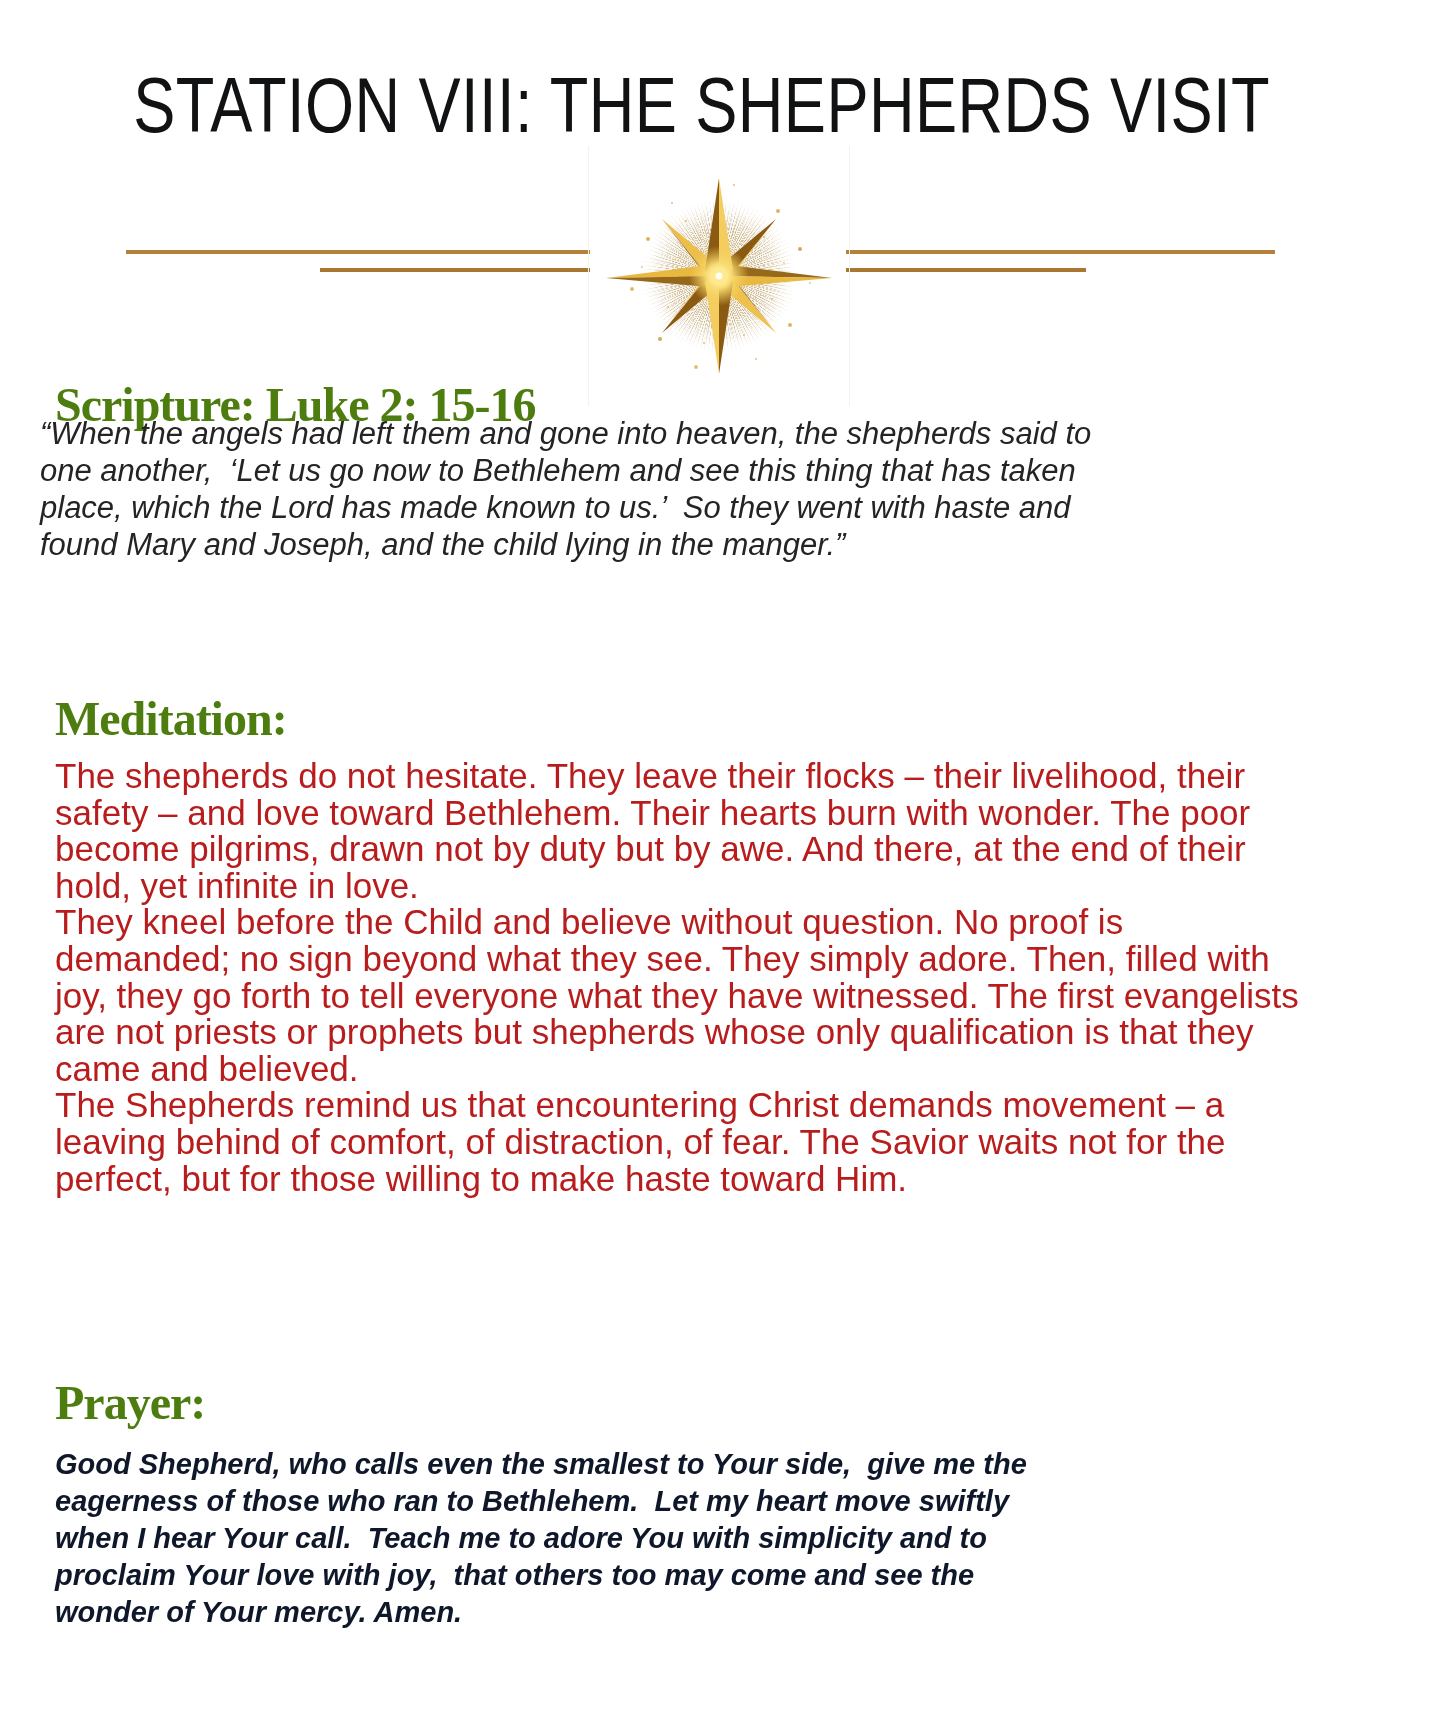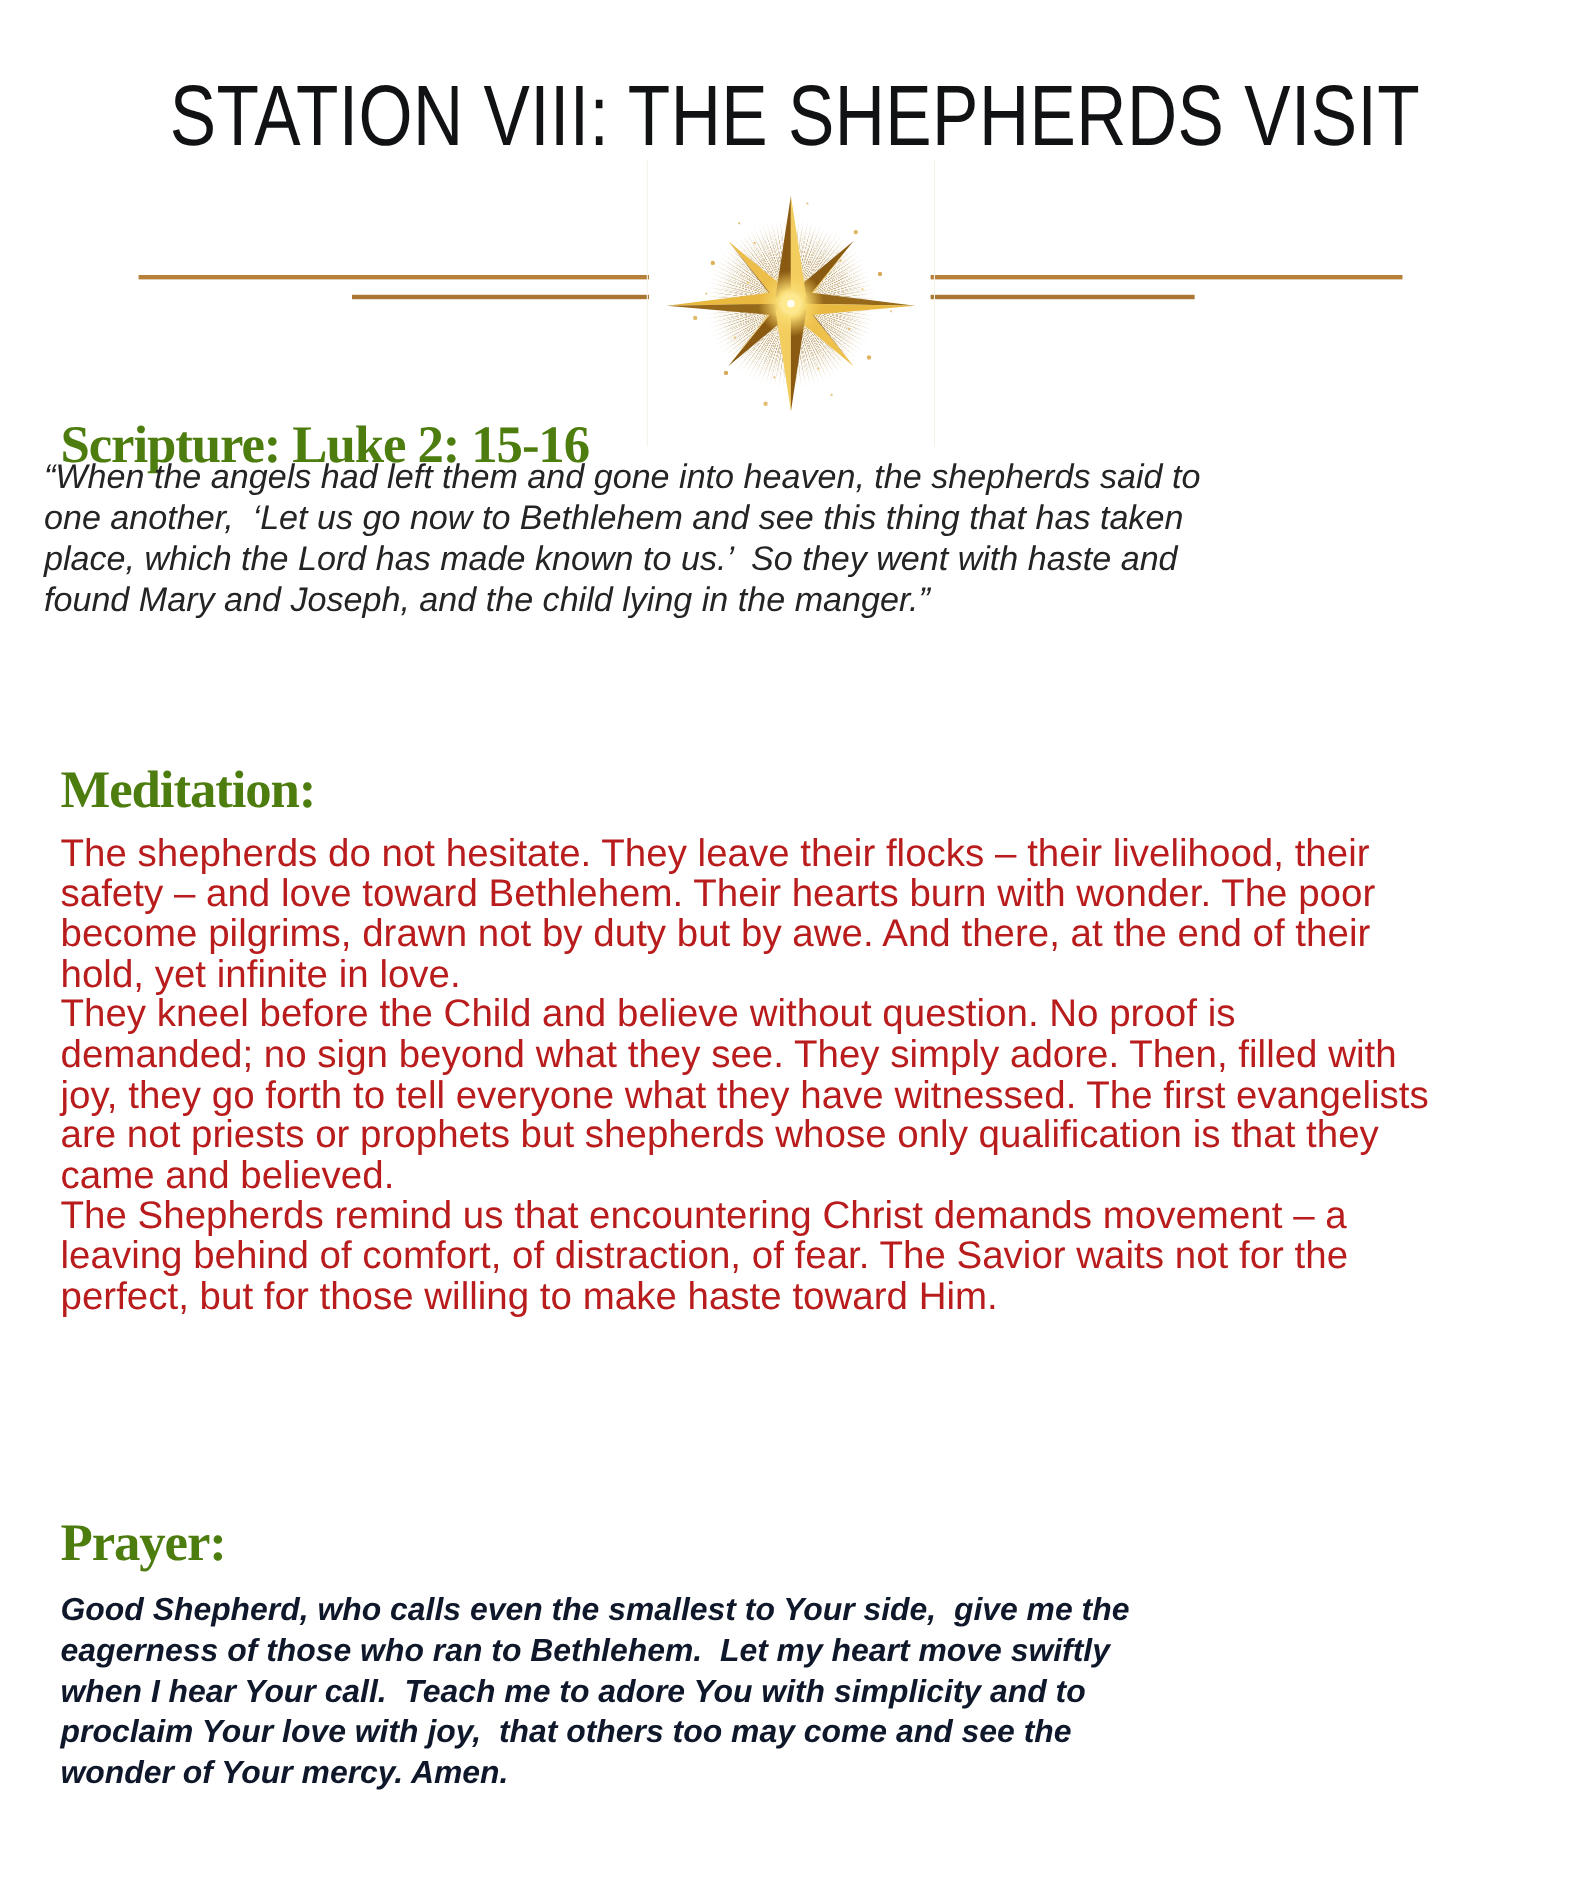--- a/index.html
+++ b/index.html
@@ -6,21 +6,21 @@
   body{
     position:relative;
     width:1445px;height:1715px;
     font-family:"Liberation Sans",sans-serif;
     color:#1b1b1b;
     overflow:hidden;
   }
   
   .title-wrap{
     position:absolute;top:66px;left:0;width:1445px;
-    text-align:center;white-space:nowrap;
+    text-align:left;white-space:nowrap;
   }
   .title-text{
     display:inline-block;
     font-family:"Liberation Sans",sans-serif;
     font-weight:400;
     font-size:78px;line-height:78px;
     letter-spacing:.5px;
     color:#111214;
     transform:scaleX(0.81);
     transform-origin:center;

